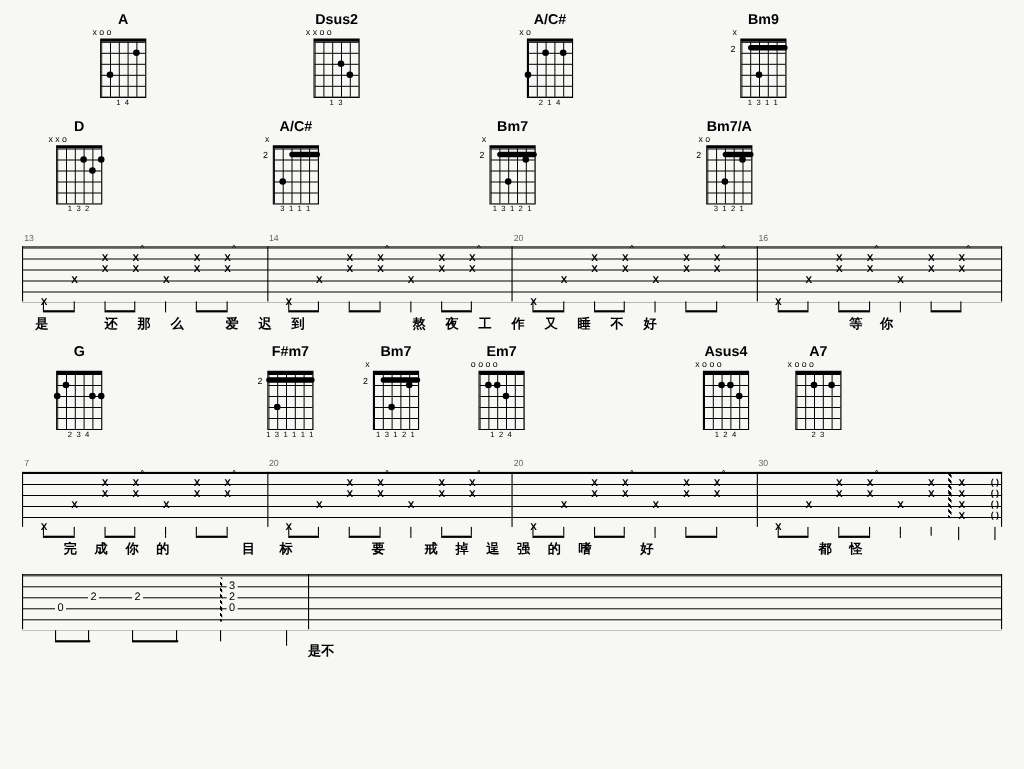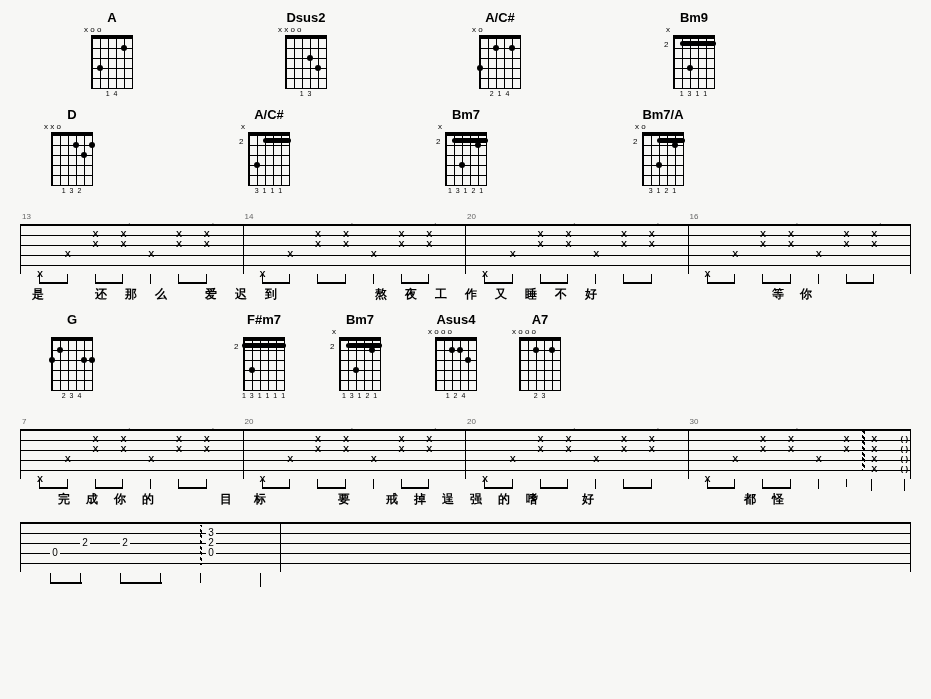--- a/index.html
+++ b/index.html
@@ -494,20 +494,30 @@
       <div class="chord-name">Bm7</div>
       <div class="chord-nut">x</div>
       <div class="chord-diagram">
         <div class="chord-fret-label">2</div>
         <div class="chord-barre" style="left:6px;width:36px;top:3px"></div>
         <div class="dot" style="left:16px;top:30px"></div>
           <div class="dot" style="left:32px;top:10px"></div>
       </div>
       <div class="chord-fingers">1 3 1 2 1</div>
     </div>
+    <div class="chord-block" style="margin-right:140px">
+      <div class="chord-name">Em7</div>
+      <div class="chord-nut">o   o o o</div>
+      <div class="chord-diagram">
+        <div class="dot" style="left:8px;top:10px"></div>
+          <div class="dot" style="left:16px;top:10px"></div>
+          <div class="dot" style="left:24px;top:20px"></div>
+      </div>
+      <div class="chord-fingers">1 2 4</div>
+    </div>
     <div class="chord-block" style="margin-right:20px">
       <div class="chord-name">Asus4</div>
       <div class="chord-nut">x o   o o</div>
       <div class="chord-diagram">
         <div class="dot" style="left:16px;top:10px"></div>
           <div class="dot" style="left:24px;top:10px"></div>
           <div class="dot" style="left:32px;top:20px"></div>
       </div>
       <div class="chord-fingers">1 2 4</div>
     </div>
@@ -754,14 +764,15 @@
 
     <div style="position:absolute;left:30px;top:56px;width:1px;height:10px;background:#000"></div>
     <div style="position:absolute;left:60px;top:56px;width:1px;height:10px;background:#000"></div>
     <div style="position:absolute;left:100px;top:56px;width:1px;height:10px;background:#000"></div>
     <div style="position:absolute;left:140px;top:56px;width:1px;height:10px;background:#000"></div>
     <div style="position:absolute;left:180px;top:56px;width:1px;height:10px;background:#000"></div>
     <div style="position:absolute;left:30px;top:65px;width:32px;height:2px;background:#000"></div>
     <div style="position:absolute;left:100px;top:65px;width:42px;height:2px;background:#000"></div>
     <div style="position:absolute;left:240px;top:56px;width:1px;height:14px;background:#000"></div>
   </div>
+  <div style="margin-left:280px;margin-top:6px;font-size:12px;font-weight:bold">是不</div>
 
 </div>
 
 </body></html>

